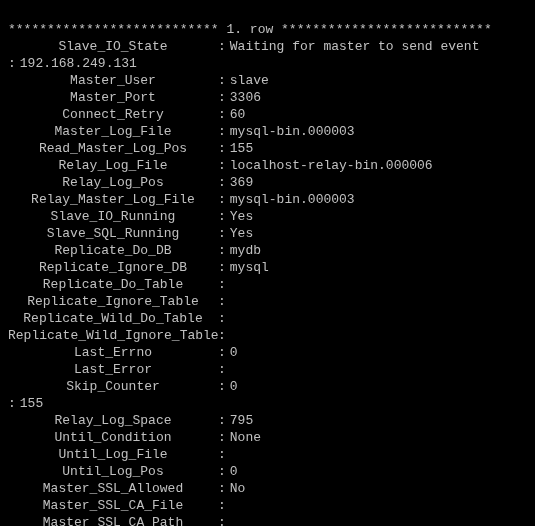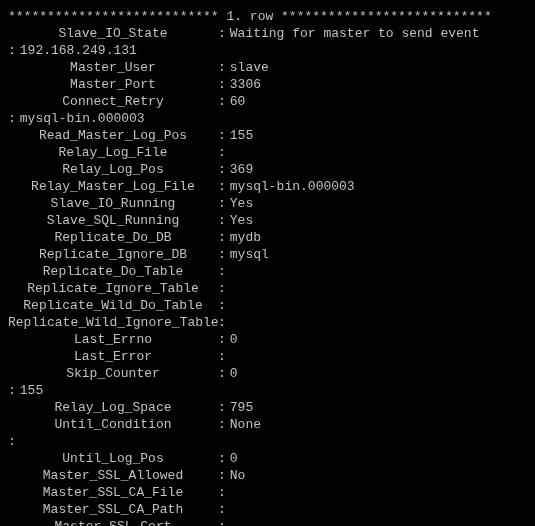--- a/index.html
+++ b/index.html
@@ -9,20 +9,21 @@
       color: #c0c0c0;
       font-family: Consolas, "Courier New", monospace;
       font-size: 13px;
       line-height: 17px;
       width: 535px;
       box-sizing: border-box;
       white-space: nowrap;
     }
     .header-row {
       color: #c0c0c0;
+      margin-top: 13px;
     }
     .kv-row {
       display: flex;
     }
     .kv-label {
       width: 210px;
       text-align: center;
       flex-shrink: 0;
     }
     .kv-sep {
@@ -58,31 +59,33 @@
       <span class="kv-label">Master_Port</span>
       <span class="kv-sep">: </span>
       <span class="kv-value">3306</span>
     </div>
     <div class="kv-row">
       <span class="kv-label">Connect_Retry</span>
       <span class="kv-sep">: </span>
       <span class="kv-value">60</span>
     </div>
     <div class="kv-row">
+      <span class="kv-label">Master_Log_File</span>
       <span class="kv-sep">: </span>
       <span class="kv-value">mysql-bin.000003</span>
     </div>
     <div class="kv-row">
       <span class="kv-label">Read_Master_Log_Pos</span>
       <span class="kv-sep">: </span>
       <span class="kv-value">155</span>
     </div>
     <div class="kv-row">
       <span class="kv-label">Relay_Log_File</span>
       <span class="kv-sep">: </span>
+      <span class="kv-value">localhost-relay-bin.000006</span>
     </div>
     <div class="kv-row">
       <span class="kv-label">Relay_Log_Pos</span>
       <span class="kv-sep">: </span>
       <span class="kv-value">369</span>
     </div>
     <div class="kv-row">
       <span class="kv-label">Relay_Master_Log_File</span>
       <span class="kv-sep">: </span>
       <span class="kv-value">mysql-bin.000003</span>
@@ -150,20 +153,21 @@
       <span class="kv-label">Relay_Log_Space</span>
       <span class="kv-sep">: </span>
       <span class="kv-value">795</span>
     </div>
     <div class="kv-row">
       <span class="kv-label">Until_Condition</span>
       <span class="kv-sep">: </span>
       <span class="kv-value">None</span>
     </div>
     <div class="kv-row">
+      <span class="kv-label">Until_Log_File</span>
       <span class="kv-sep">: </span>
       <span class="kv-value"></span>
     </div>
     <div class="kv-row">
       <span class="kv-label">Until_Log_Pos</span>
       <span class="kv-sep">: </span>
       <span class="kv-value">0</span>
     </div>
     <div class="kv-row">
       <span class="kv-label">Master_SSL_Allowed</span>

